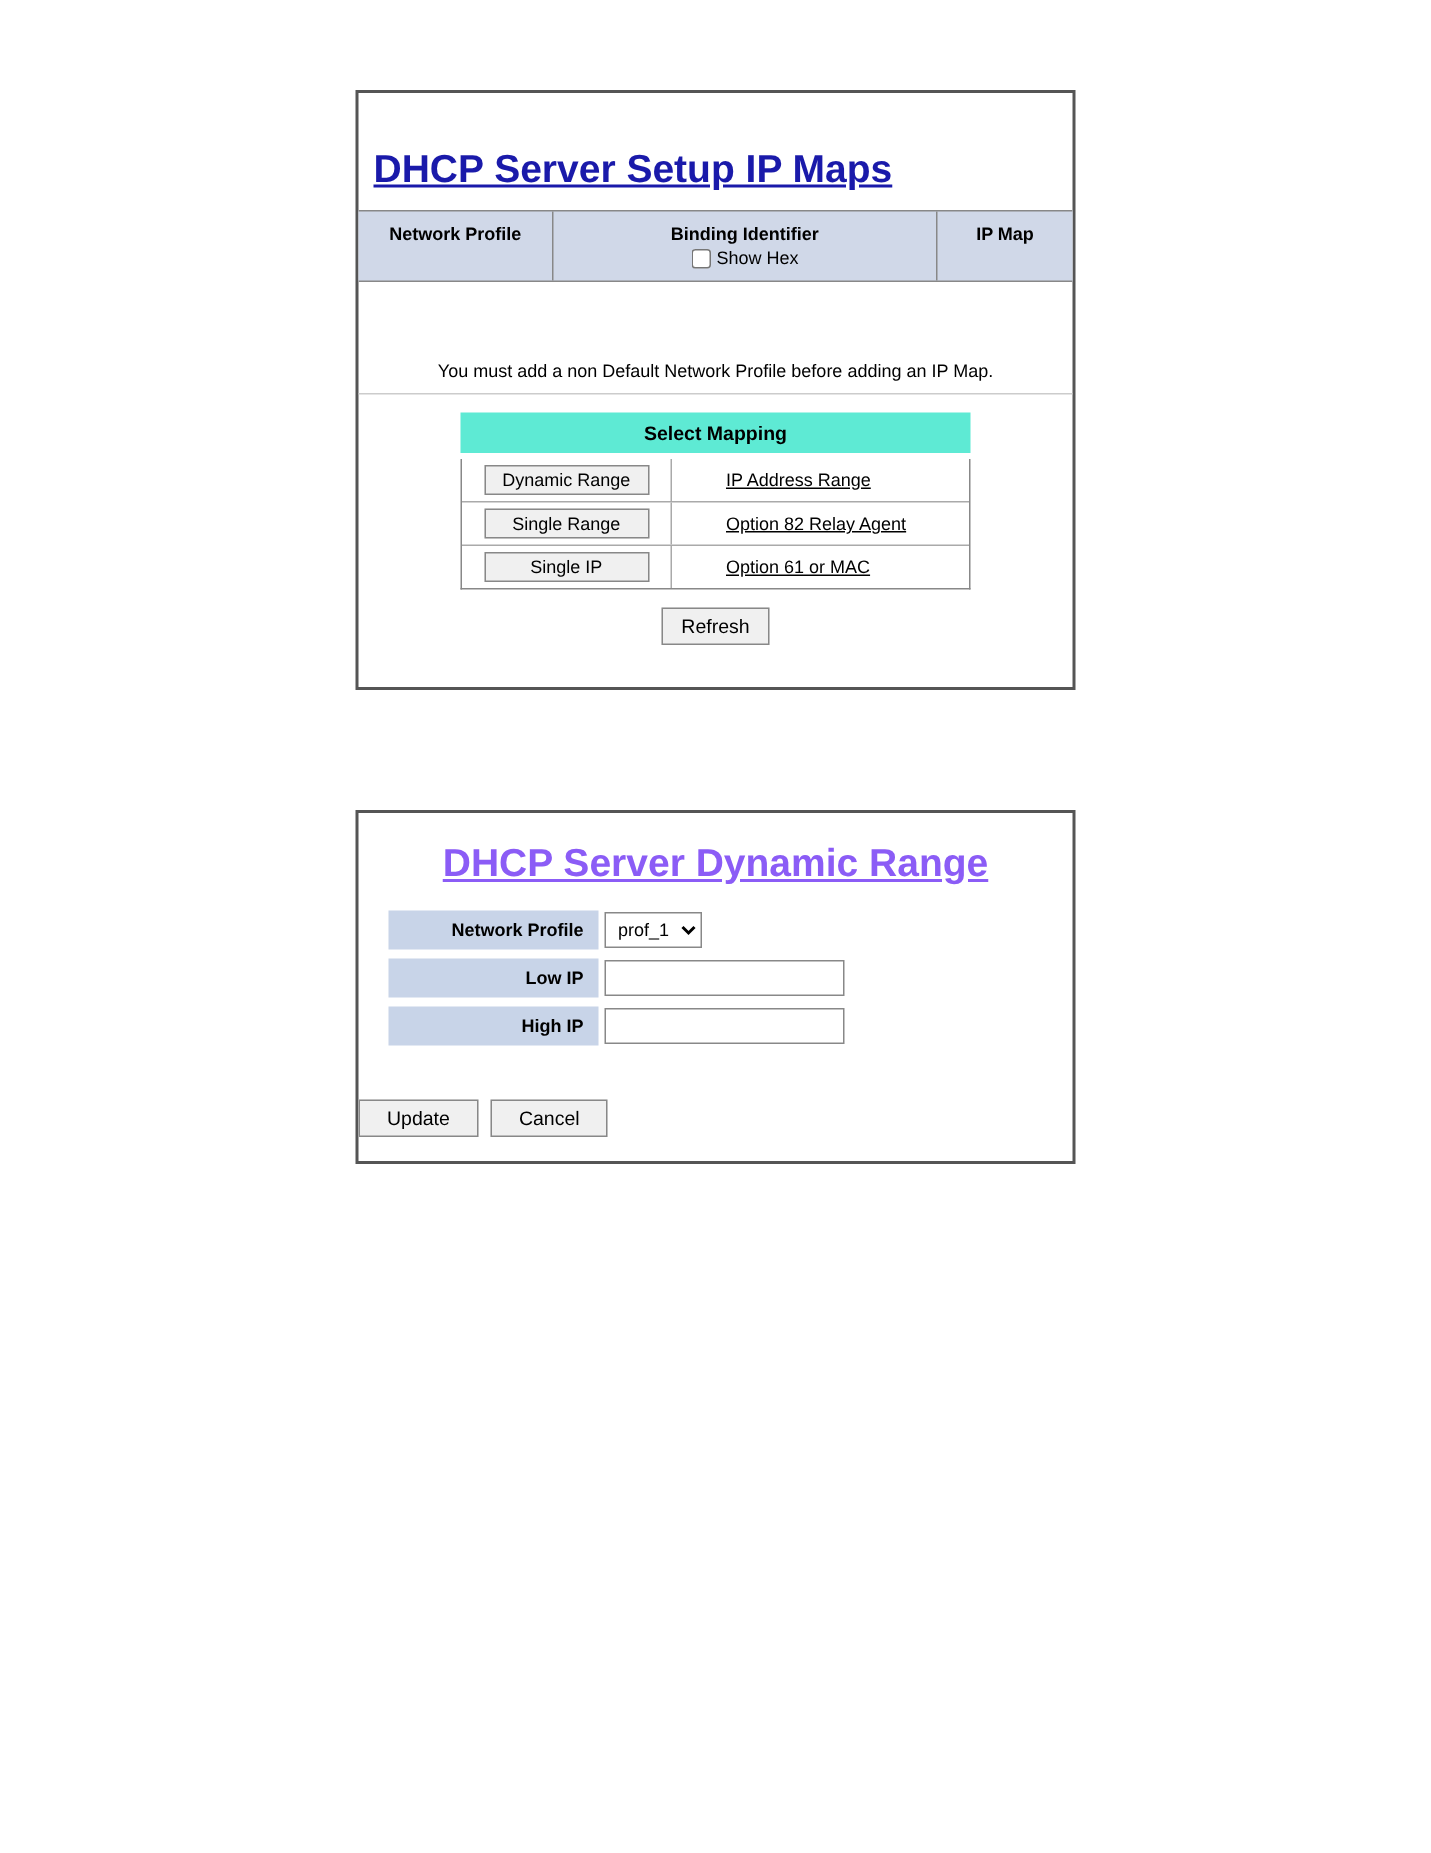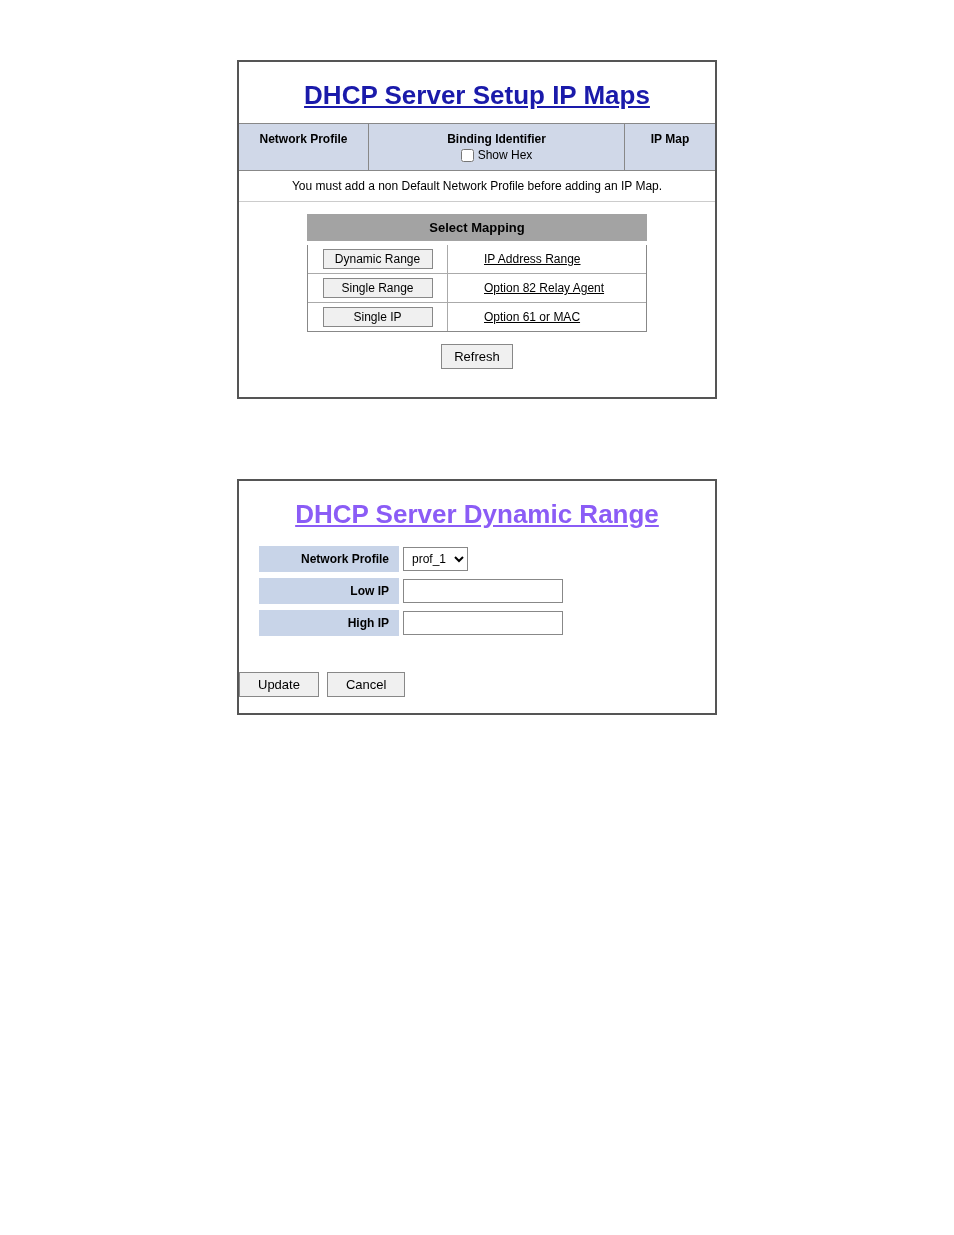--- a/index.html
+++ b/index.html
@@ -22,22 +22,23 @@
 
     
     .panel {
       border: 2px solid #555;
       background: #fff;
       width: 480px;
     }
 
     
     .panel-title {
-      text-align: center;
+      text-align: left;
       padding: 18px 10px 12px;
+      margin-top: 17px;
     }
     .panel-title h1 {
       font-size: 26px;
       font-weight: bold;
       color: #1a1aaa;
       text-decoration: underline;
       font-family: Arial, sans-serif;
     }
 
     .table-header {
@@ -78,31 +79,32 @@
     }
     .show-hex-row input[type=checkbox] {
       margin: 0;
     }
 
     .notice-row {
       padding: 8px 19px;
       font-size: 12px;
       text-align: center;
       border-bottom: 1px solid #ccc;
+      margin-top: 44px;
     }
 
     
     .select-mapping-wrapper {
       padding: 12px 20px 16px;
       display: flex;
       flex-direction: column;
       align-items: center;
     }
     .select-mapping-header {
-      background: #a3a3a3;
+      background: #5eead4;
       color: #000;
       font-weight: bold;
       font-size: 13px;
       width: 340px;
       text-align: center;
       padding: 6px;
       margin-bottom: 4px;
     }
     .mapping-table {
       width: 340px;

